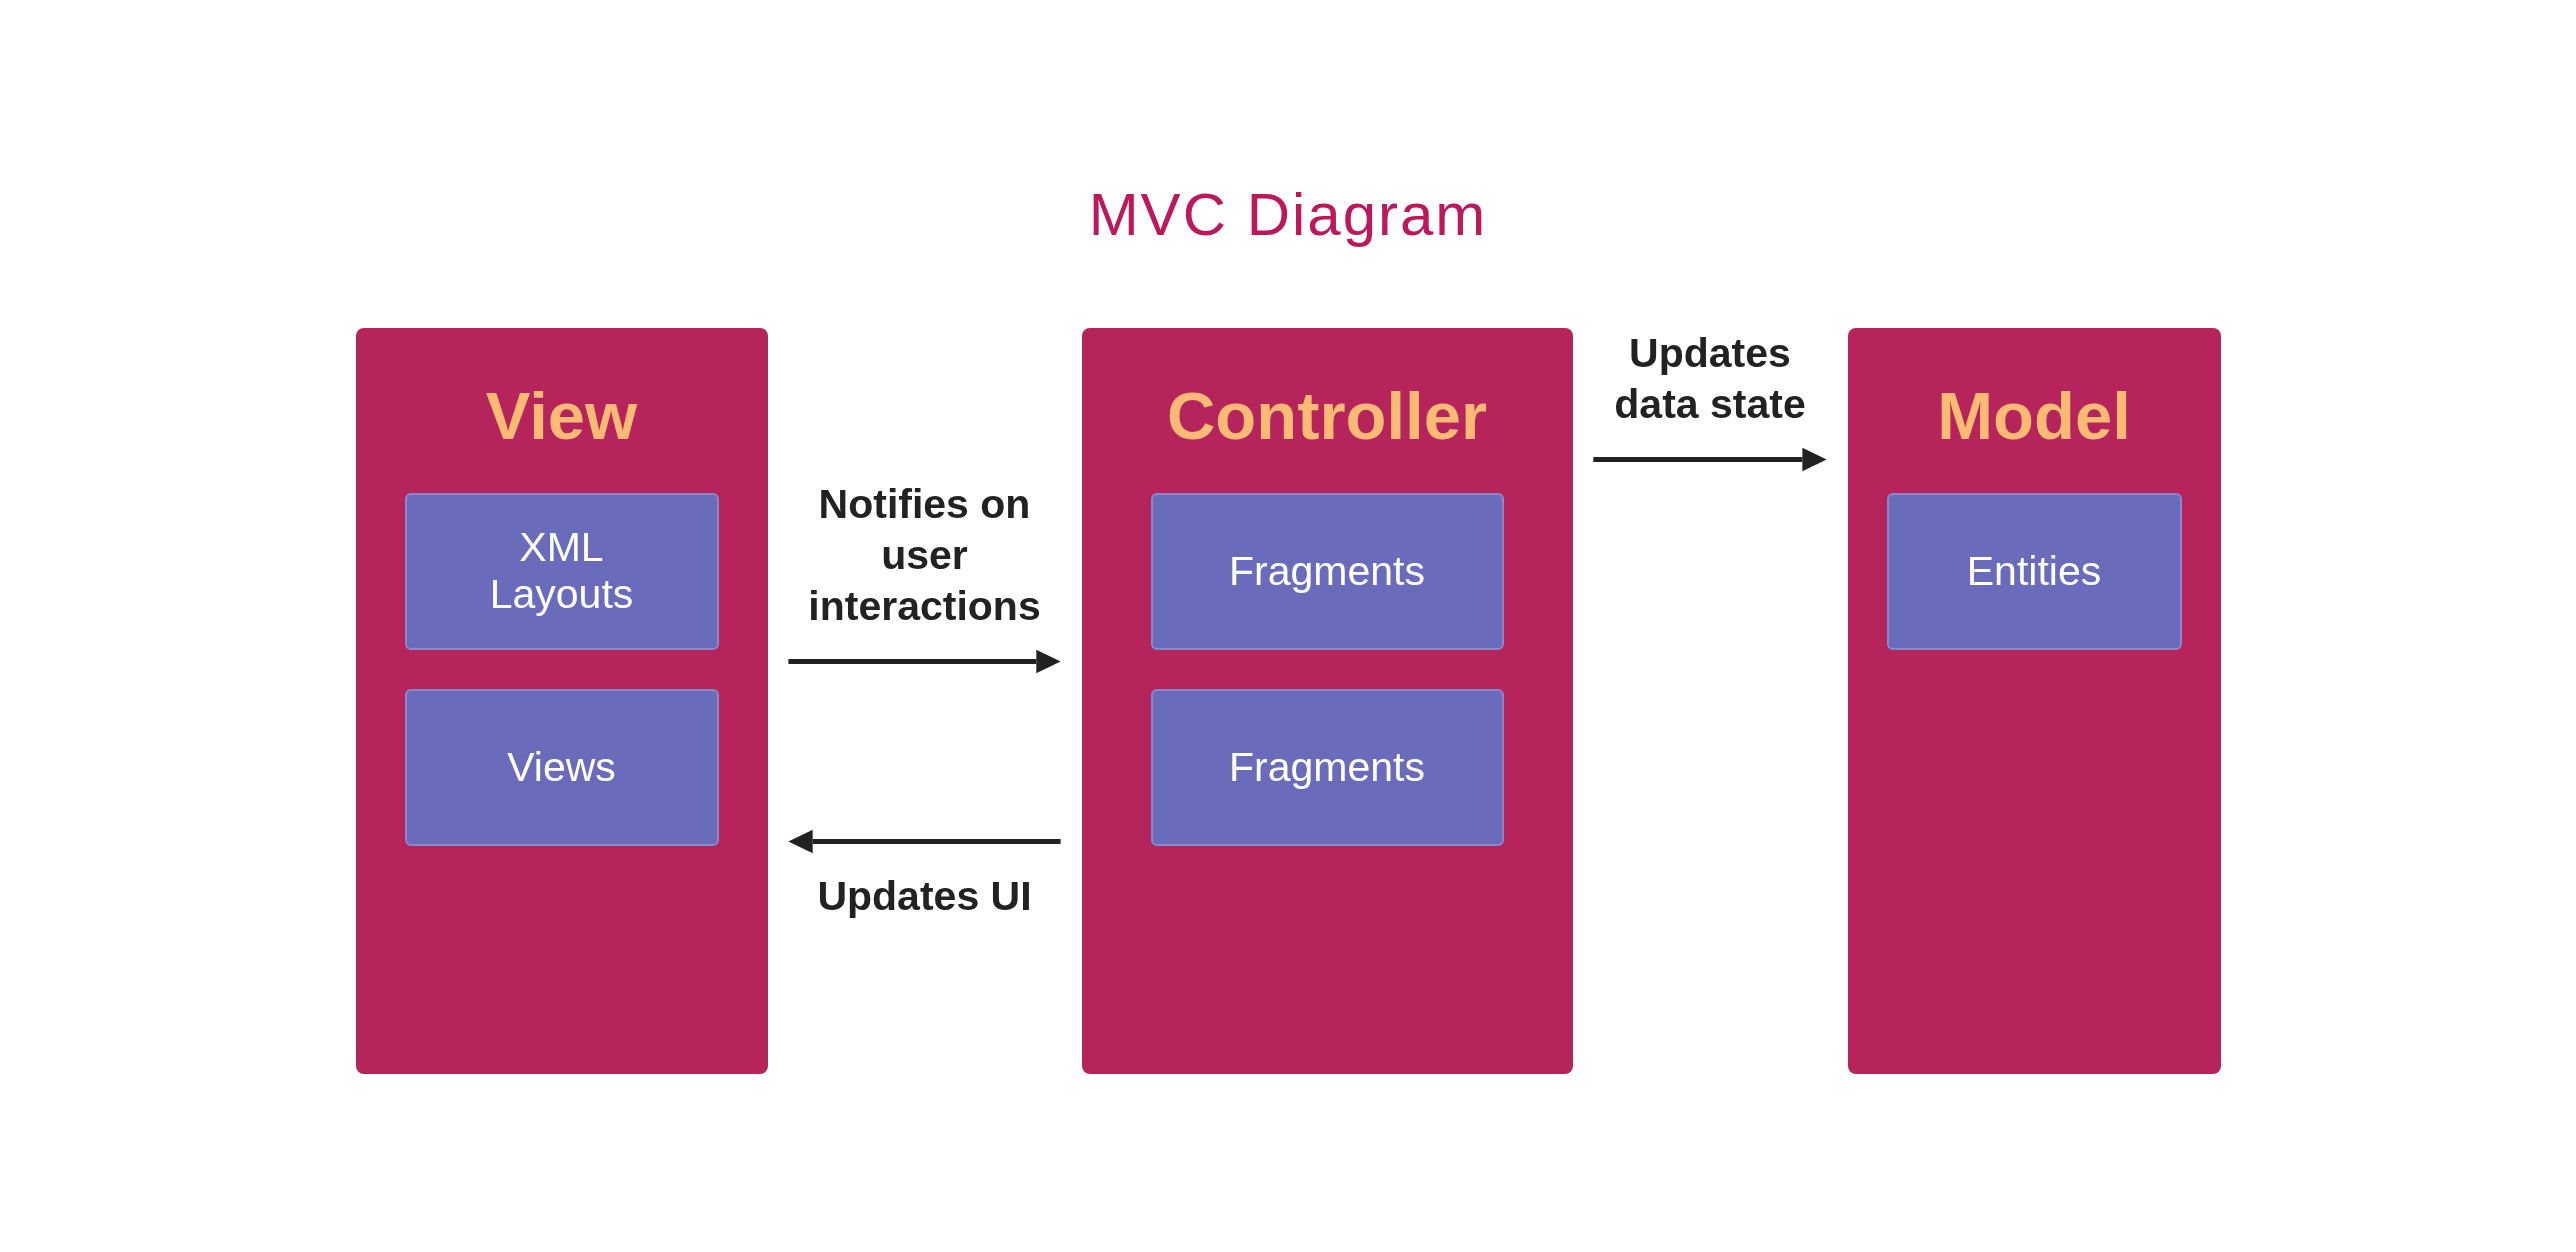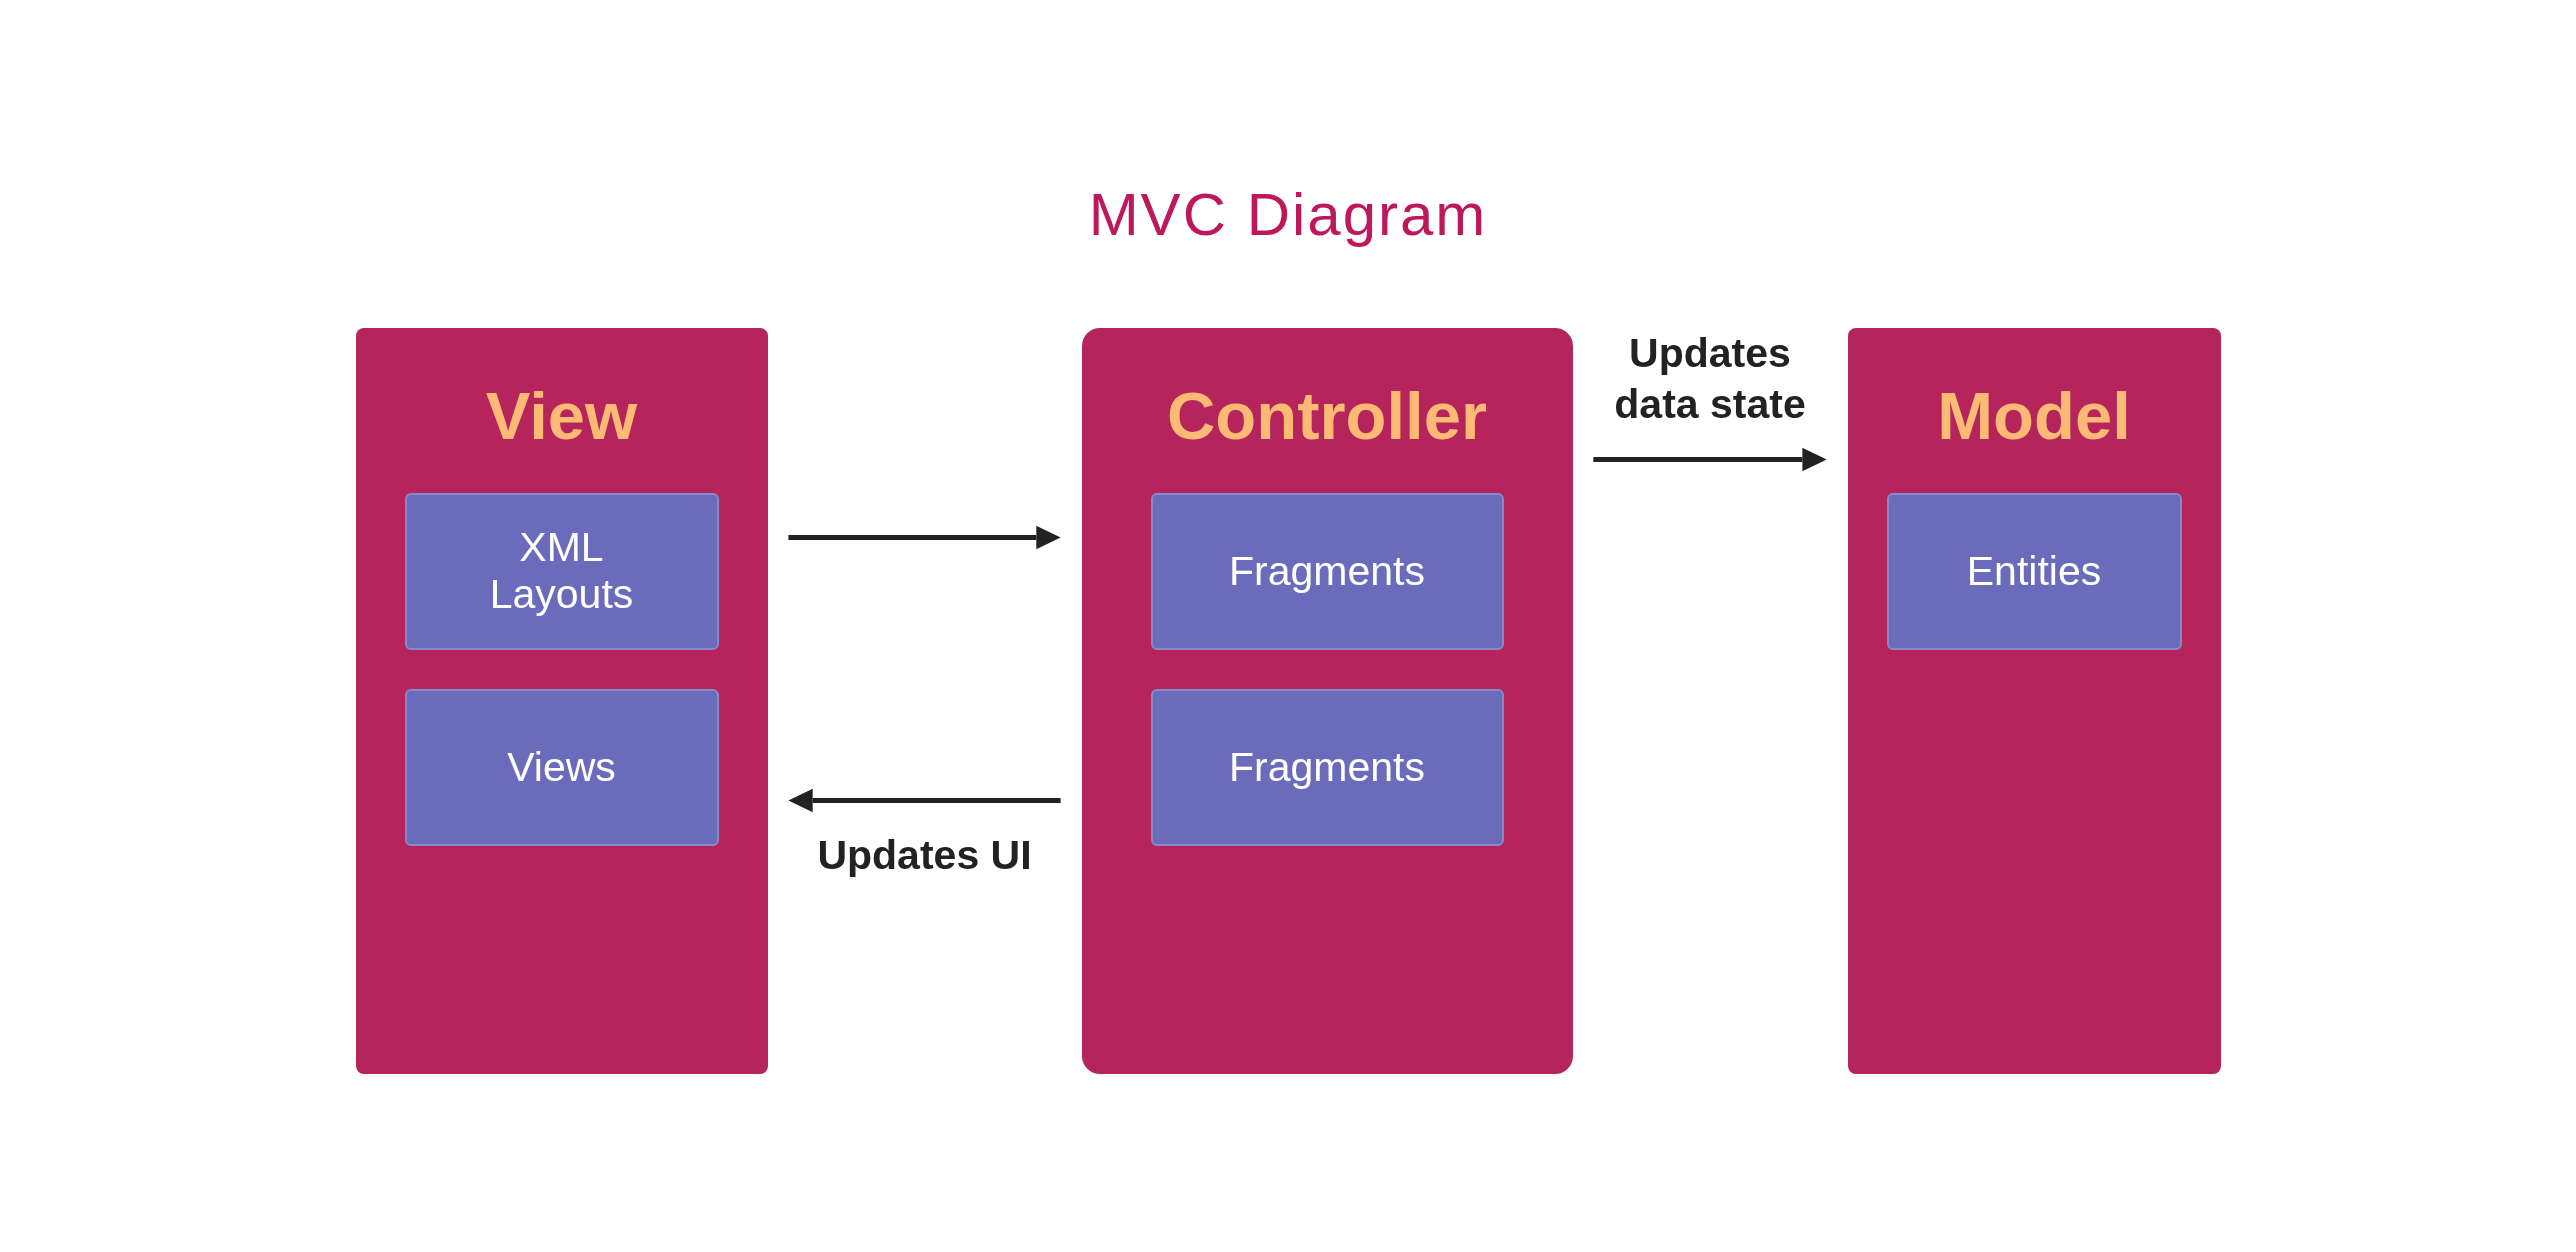--- a/index.html
+++ b/index.html
@@ -69,21 +69,20 @@
 
     .view-inner {
       width: 314px;
       height: 157px;
     }
 
     
     .controller-box {
       width: 491px;
       min-height: 746px;
-      border-radius: 18px;
     }
 
     .controller-inner {
       width: 353px;
       height: 157px;
     }
 
     
     .model-box {
       width: 373px;
@@ -143,20 +142,21 @@
 
   <div class="mvc-box view-box">
     <span class="mvc-box-title">View</span>
     <div class="inner-box view-inner">XML<br>Layouts</div>
     <div class="inner-box view-inner">Views</div>
   </div>
 
   <div class="connector-view-controller">
 
     <div class="arrow-row">
+      <span class="arrow-label">Notifies on<br>user<br>interactions</span>
 
       <svg class="arrow-svg" width="275" height="35" viewBox="0 0 280 36">
         <line x1="0" y1="18" x2="255" y2="18" stroke="#222" stroke-width="5"></line>
         <polygon points="255,6 280,18 255,30" fill="#222"></polygon>
       </svg>
     </div>
 
     <div class="arrow-row">
 
       <svg class="arrow-svg" width="275" height="35" viewBox="0 0 280 36">

